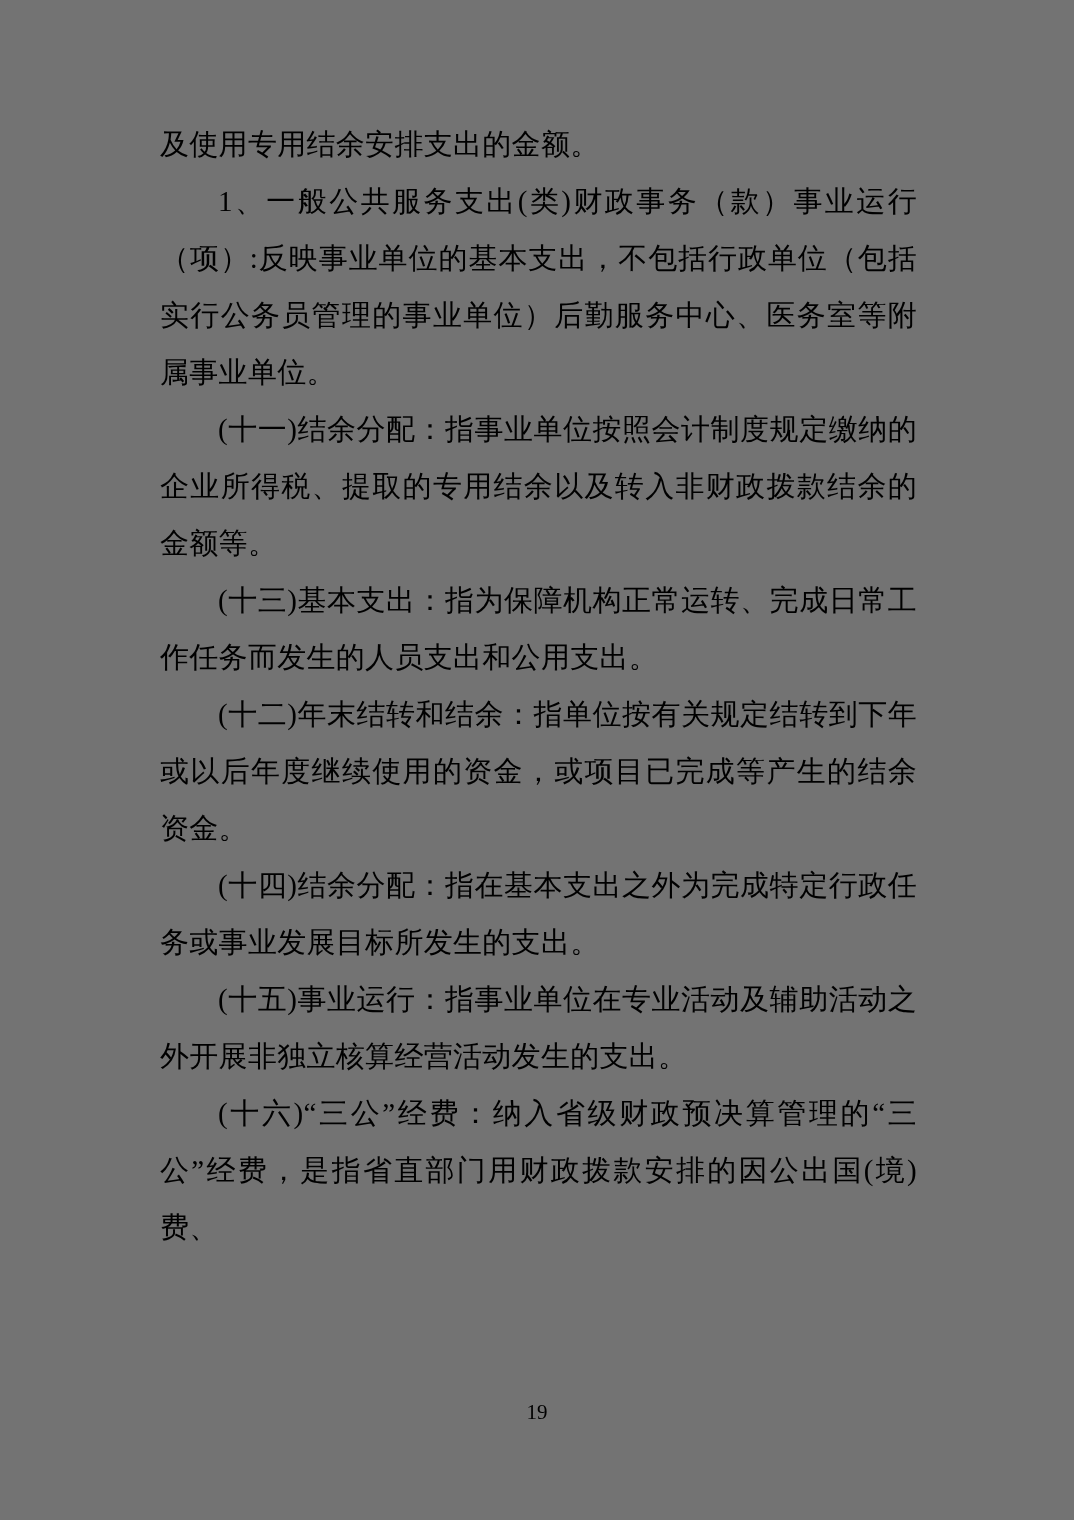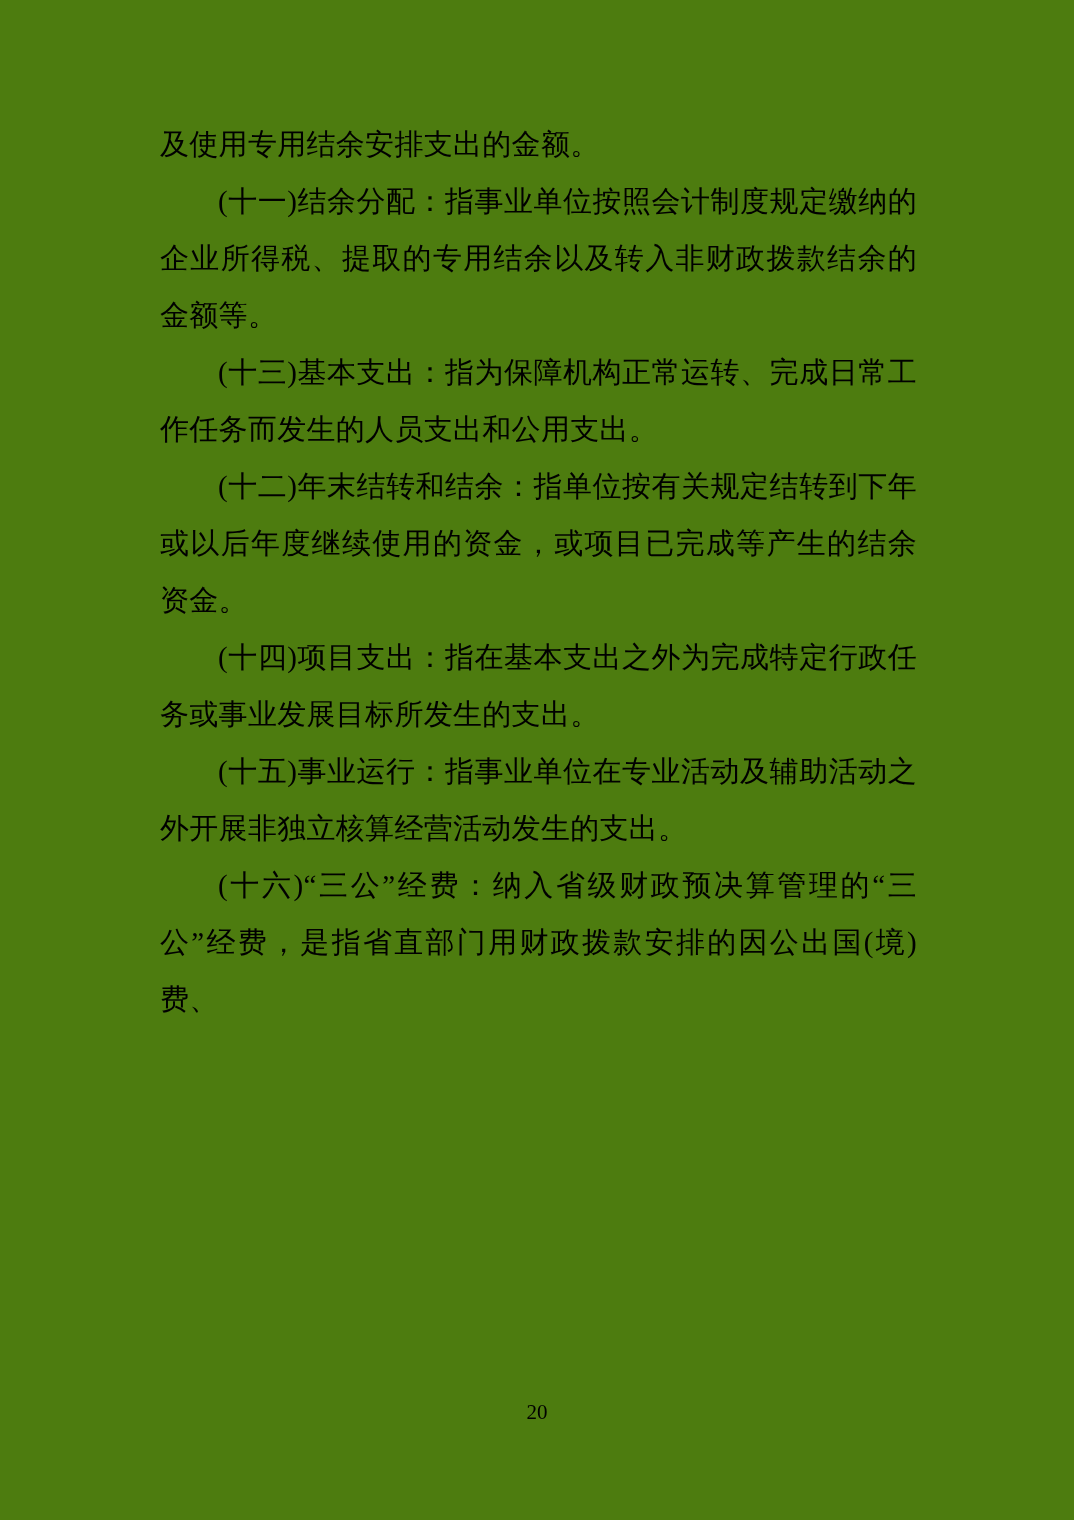--- a/index.html
+++ b/index.html
@@ -15,21 +15,21 @@
     font-family: "Liberation Serif", "DejaVu Serif", serif;
     color: #000000;
     overflow: hidden;
   }
   .page {
     position: absolute;
     left: 0;
     top: 0;
     width: 1074px;
     height: 1520px;
-    background: #4d7c0f;
+    background: #737373;
   }
   .content {
     position: absolute;
     left: 160px;
     top: 116px;
     width: 757px;
   }
   .content p {
     margin: 0;
     padding: 0;
@@ -52,21 +52,22 @@
     line-height: 28px;
     color: #000000;
   }
 </style>
 </head>
 <body>
 
 <div class="page">
   <div class="content" id="document-body">
       <p>及使用专用结余安排支出的金额。</p>
+      <p class="indent">1、一般公共服务支出(类)财政事务（款）事业运行（项）:反映事业单位的基本支出，不包括行政单位（包括实行公务员管理的事业单位）后勤服务中心、医务室等附属事业单位。</p>
       <p class="indent">(十一)结余分配：指事业单位按照会计制度规定缴纳的企业所得税、提取的专用结余以及转入非财政拨款结余的金额等。</p>
       <p class="indent">(十三)基本支出：指为保障机构正常运转、完成日常工作任务而发生的人员支出和公用支出。</p>
       <p class="indent">(十二)年末结转和结余：指单位按有关规定结转到下年或以后年度继续使用的资金，或项目已完成等产生的结余资金。</p>
-      <p class="indent">(十四)项目支出：指在基本支出之外为完成特定行政任务或事业发展目标所发生的支出。</p>
+      <p class="indent">(十四)结余分配：指在基本支出之外为完成特定行政任务或事业发展目标所发生的支出。</p>
       <p class="indent">(十五)事业运行：指事业单位在专业活动及辅助活动之外开展非独立核算经营活动发生的支出。</p>
       <p class="indent">(十六)“三公”经费：纳入省级财政预决算管理的“三公”经费，是指省直部门用财政拨款安排的因公出国(境)费、</p>
     </div>
-  <div class="page-number">20</div>
+  <div class="page-number">19</div>
 </div>
 
 </body></html>

